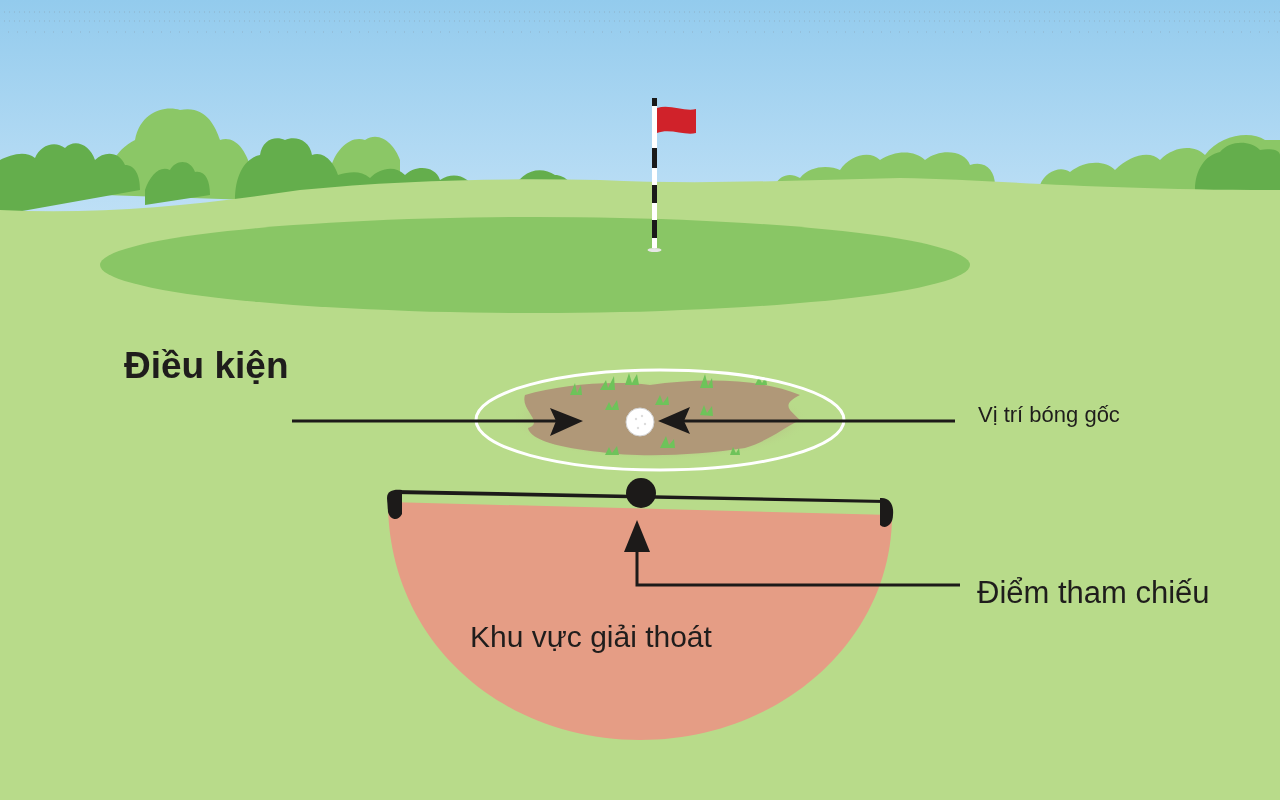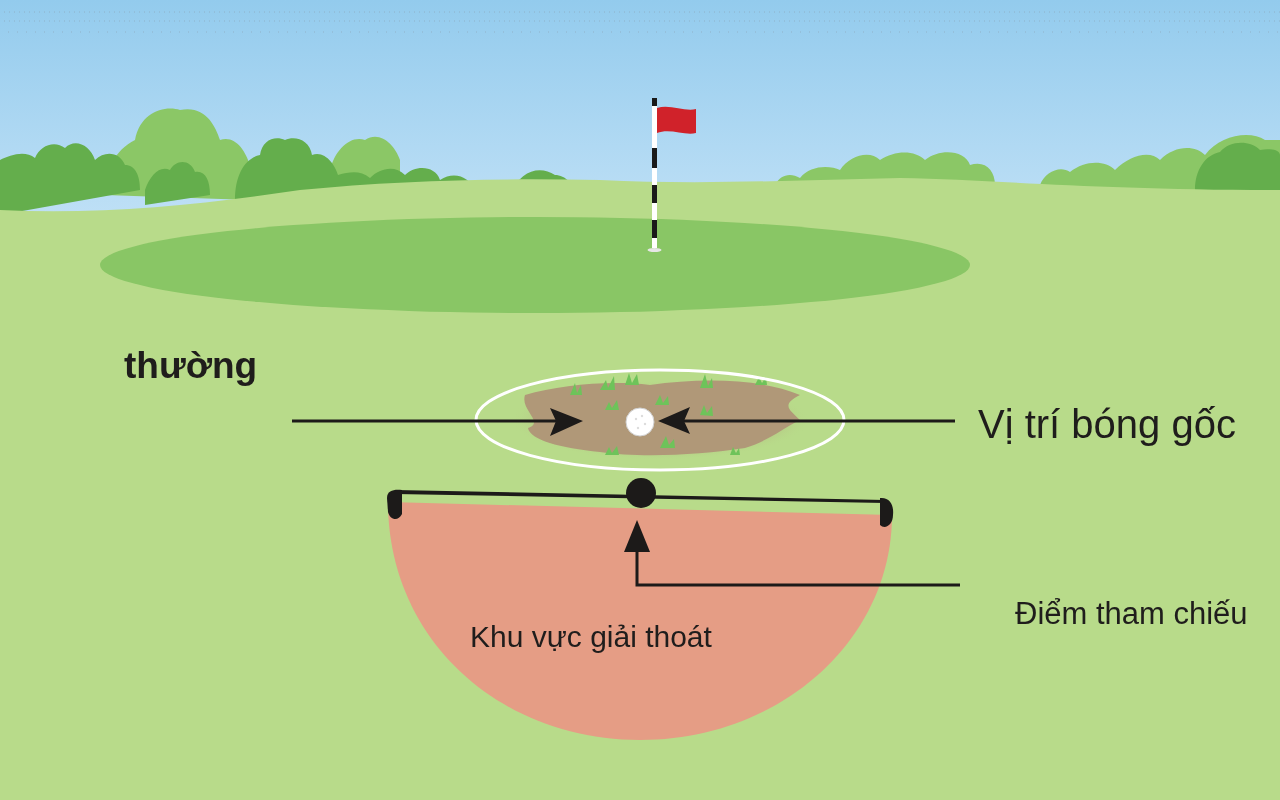--- a/index.html
+++ b/index.html
@@ -1,22 +1,22 @@
 <!DOCTYPE html>
 <html><head>
 <meta charset="utf-8">
 <style>
   html, body { margin: 0; padding: 0; }
   body { width: 1280px; height: 800px; overflow: hidden; background: #b8db8a; position: relative; font-family: "Liberation Sans", sans-serif; }
   svg.scene { position: absolute; left: 0; top: 0; width: 1280px; height: 800px; }
   .label { position: absolute; color: #1f1d1c; font-family: "Liberation Sans", sans-serif; white-space: nowrap; }
   .label-bold { font-weight: bold; font-size: 37px; line-height: 44px; left: 124px; top: 344px; }
   .label-bold span { display: block; }
-  .label-ball { left: 978px; top: 402px; font-size: 40px; }
-  .label-ref { left: 977px; top: 596px; font-size: 31px; margin-left: 38px; }
+  .label-ball { left: 978px; top: 402px; font-size: 22px; }
+  .label-ref { left: 977px; top: 575px; font-size: 31px; }
   .label-relief { left: 470px; top: 620px; font-size: 30px; }
 </style>
 </head>
 <body>
 
 <svg class="scene" viewBox="0 0 1280 800">
   <defs>
     <linearGradient id="sky" x1="0" y1="0" x2="0" y2="1">
       <stop offset="0" stop-color="#93cbed"></stop>
       <stop offset="1" stop-color="#bfe0f6"></stop>
@@ -102,18 +102,18 @@
   <g>
     <circle cx="640" cy="422" r="14" fill="#ffffff" stroke="#d0d0d0" stroke-width="1"></circle>
     <circle cx="636" cy="419" r="1.2" fill="#dddddd"></circle>
     <circle cx="642" cy="416" r="1.2" fill="#dddddd"></circle>
     <circle cx="645" cy="424" r="1.2" fill="#dddddd"></circle>
     <circle cx="638" cy="428" r="1.2" fill="#dddddd"></circle>
   </g>
 </svg>
 
 <div class="label label-bold">
-  <span>thường</span>
+  <span>Điều kiện</span>
 </div>
 
 <div class="label label-ball">Vị trí bóng gốc</div>
 <div class="label label-ref">Điểm tham chiếu</div>
 <div class="label label-relief">Khu vực giải thoát</div>
 
 </body></html>

